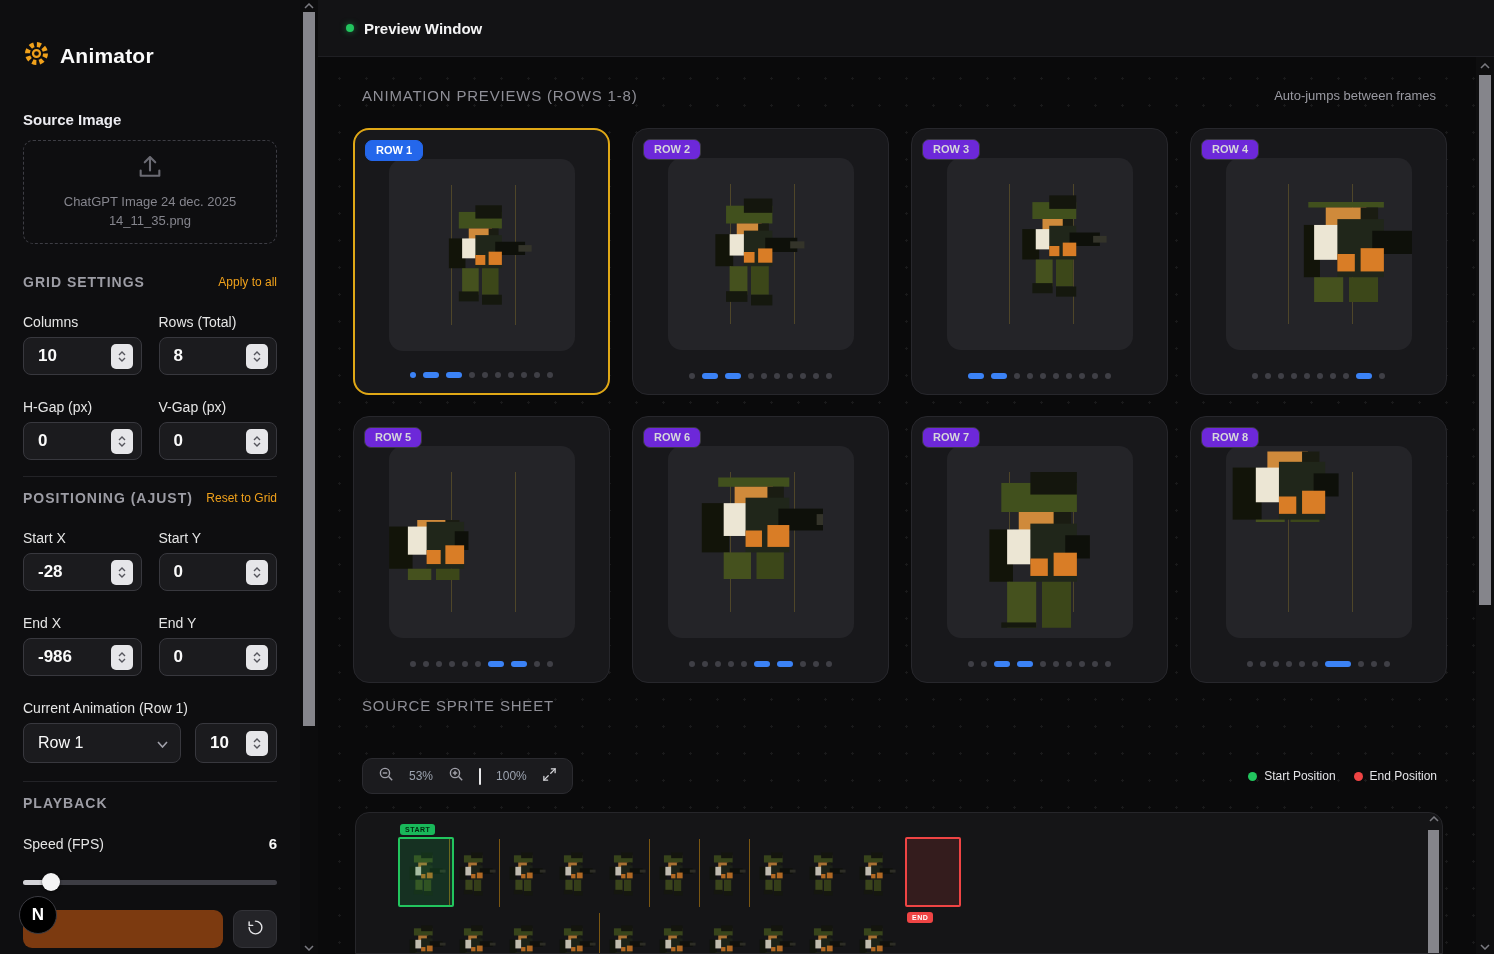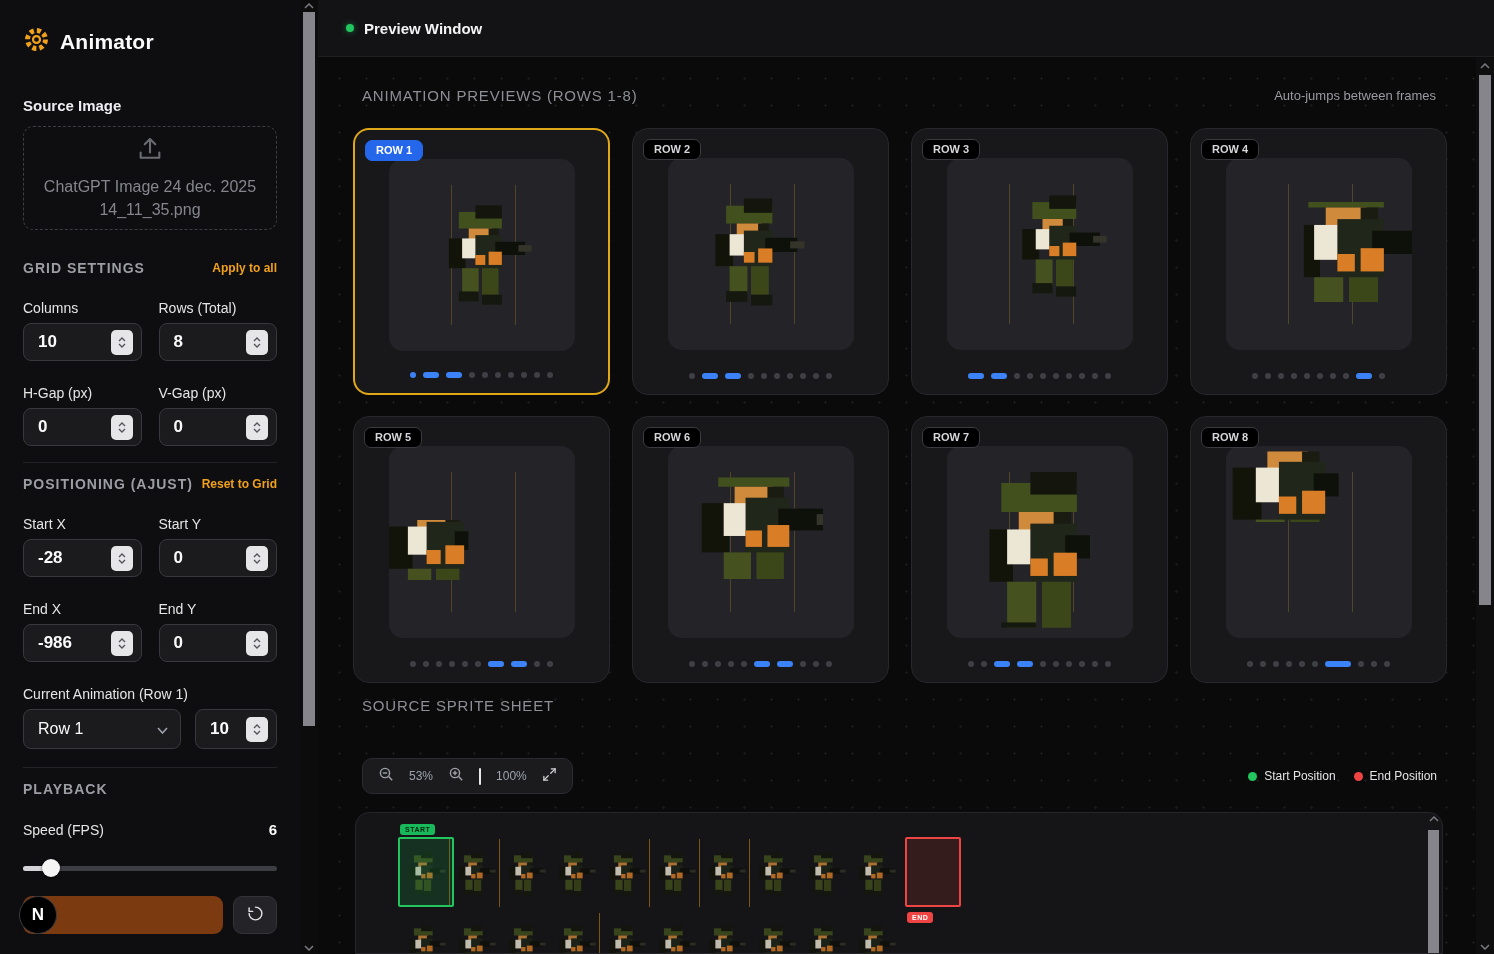--- a/index.html
+++ b/index.html
@@ -1,31 +1,31 @@
 <!DOCTYPE html>
 <html><head>
 <meta charset="utf-8">
 <style>
   * { margin:0; padding:0; box-sizing:border-box; }
   html,body { width:1494px; height:954px; overflow:hidden; background:#0a0a0b;
     font-family:"Liberation Sans", sans-serif; color:#e4e4e7; }
 
   
   #sidebar { position:absolute; left:0; top:0; width:300px; height:954px;
-    background:#0e0e10; padding:2px 23px; z-index:5; }
+    background:#0e0e10; padding:16px 23px; z-index:5; }
   .logo-row { display:flex; align-items:center; gap:10px; margin-top:24px; }
   .logo-title { font-size:21px; font-weight:700; color:#fafafa; letter-spacing:.2px; }
   .src-label { margin-top:40px; font-size:15px; font-weight:700; color:#ececf1; }
   .upload-box { margin-top:12px; height:104px; border:1.5px dashed #3d3d44; border-radius:10px;
     display:flex; flex-direction:column; align-items:center; justify-content:center; gap:8px; }
-  .upload-filename { font-size:16px; color:#85858d; text-align:center; line-height:1.45; }
+  .upload-filename { font-size:13px; color:#85858d; text-align:center; line-height:1.45; }
 
   .section-head { display:flex; align-items:center; justify-content:space-between; }
   .section-title { font-size:14px; font-weight:700; letter-spacing:1px; color:#9d9da5; }
-  .accent-link { font-size:12px; font-weight:700; color:#f0a11b; cursor:pointer; }
+  .accent-link { font-size:12px; font-weight:400; color:#f0a11b; cursor:pointer; }
 
   .fields-2col { display:grid; grid-template-columns:1fr 1fr; column-gap:17px; }
   .field-label { font-size:14px; color:#e5e5e5; margin-top:24px; }
   .num-field { margin-top:7px; height:38px; background:#1b1b1e; border:1px solid #38383e;
     border-radius:8px; display:flex; align-items:center; justify-content:space-between;
     padding:0 8px 0 14px; }
   .num-value { font-size:17px; color:#fafafa;font-weight:bold; }
   .stepper { width:22px; height:25px; background:#e6e6e9; border-radius:5px;
     display:flex; flex-direction:column; align-items:center; justify-content:center; gap:1px; }
 
@@ -83,21 +83,21 @@
     justify-content:space-between; align-items:center; }
   .main-title { font-size:15px; font-weight:400; letter-spacing:.8px; color:#8e8e96; }
   .main-note { font-size:13px; color:#9a9aa2; }
 
   
   #preview-grid { position:absolute; left:35px; top:71px; width:1115px;
     display:grid; grid-template-columns:repeat(4,257px); grid-auto-rows:267px; gap:21px 22px; }
   .card { position:relative; background:#18181b; border:1px solid #27272c; border-radius:16px; }
   .card.selected { border:2px solid #e0a816; }
   .badge { position:absolute; top:10px; left:10px; padding:3px 10px 4px; border-radius:7px;
-    font-size:11px; font-weight:700; background:#000000; color:#d6d6db; border:1px solid #3a3a40; z-index:2; }
+    font-size:11px; font-weight:700; background:#6d28d9; color:#d6d6db; border:1px solid #3a3a40; z-index:2; }
   .card.selected .badge { background:#2467eb; border-color:#2467eb; color:#fff; }
   .frame { position:absolute; left:50%; transform:translateX(-50%); top:29px; width:186px; height:192px;
     background:#242428; border-radius:14px; overflow:hidden; }
   .frame .vl { position:absolute; top:26px; bottom:26px; width:1px; background:rgba(150,125,45,.38); }
   .sprite-holder { position:absolute; inset:0; display:flex; align-items:center; justify-content:center; }
   .soldier { width:106px; height:106px; }
   .v2 .soldier { width:114px; height:114px; transform:translate(-10px,-2px); }
   .v3 .soldier { width:108px; height:108px; transform:translate(16px,-8px); }
   .v4 .soldier { width:200px; height:200px; transform:translate(30px,0px); clip-path:inset(24% 10% 26% 26%); }
   .v5 .soldier { width:150px; height:150px; transform:translate(-46px,8px); clip-path:inset(30% 28% 30% 12%); }

